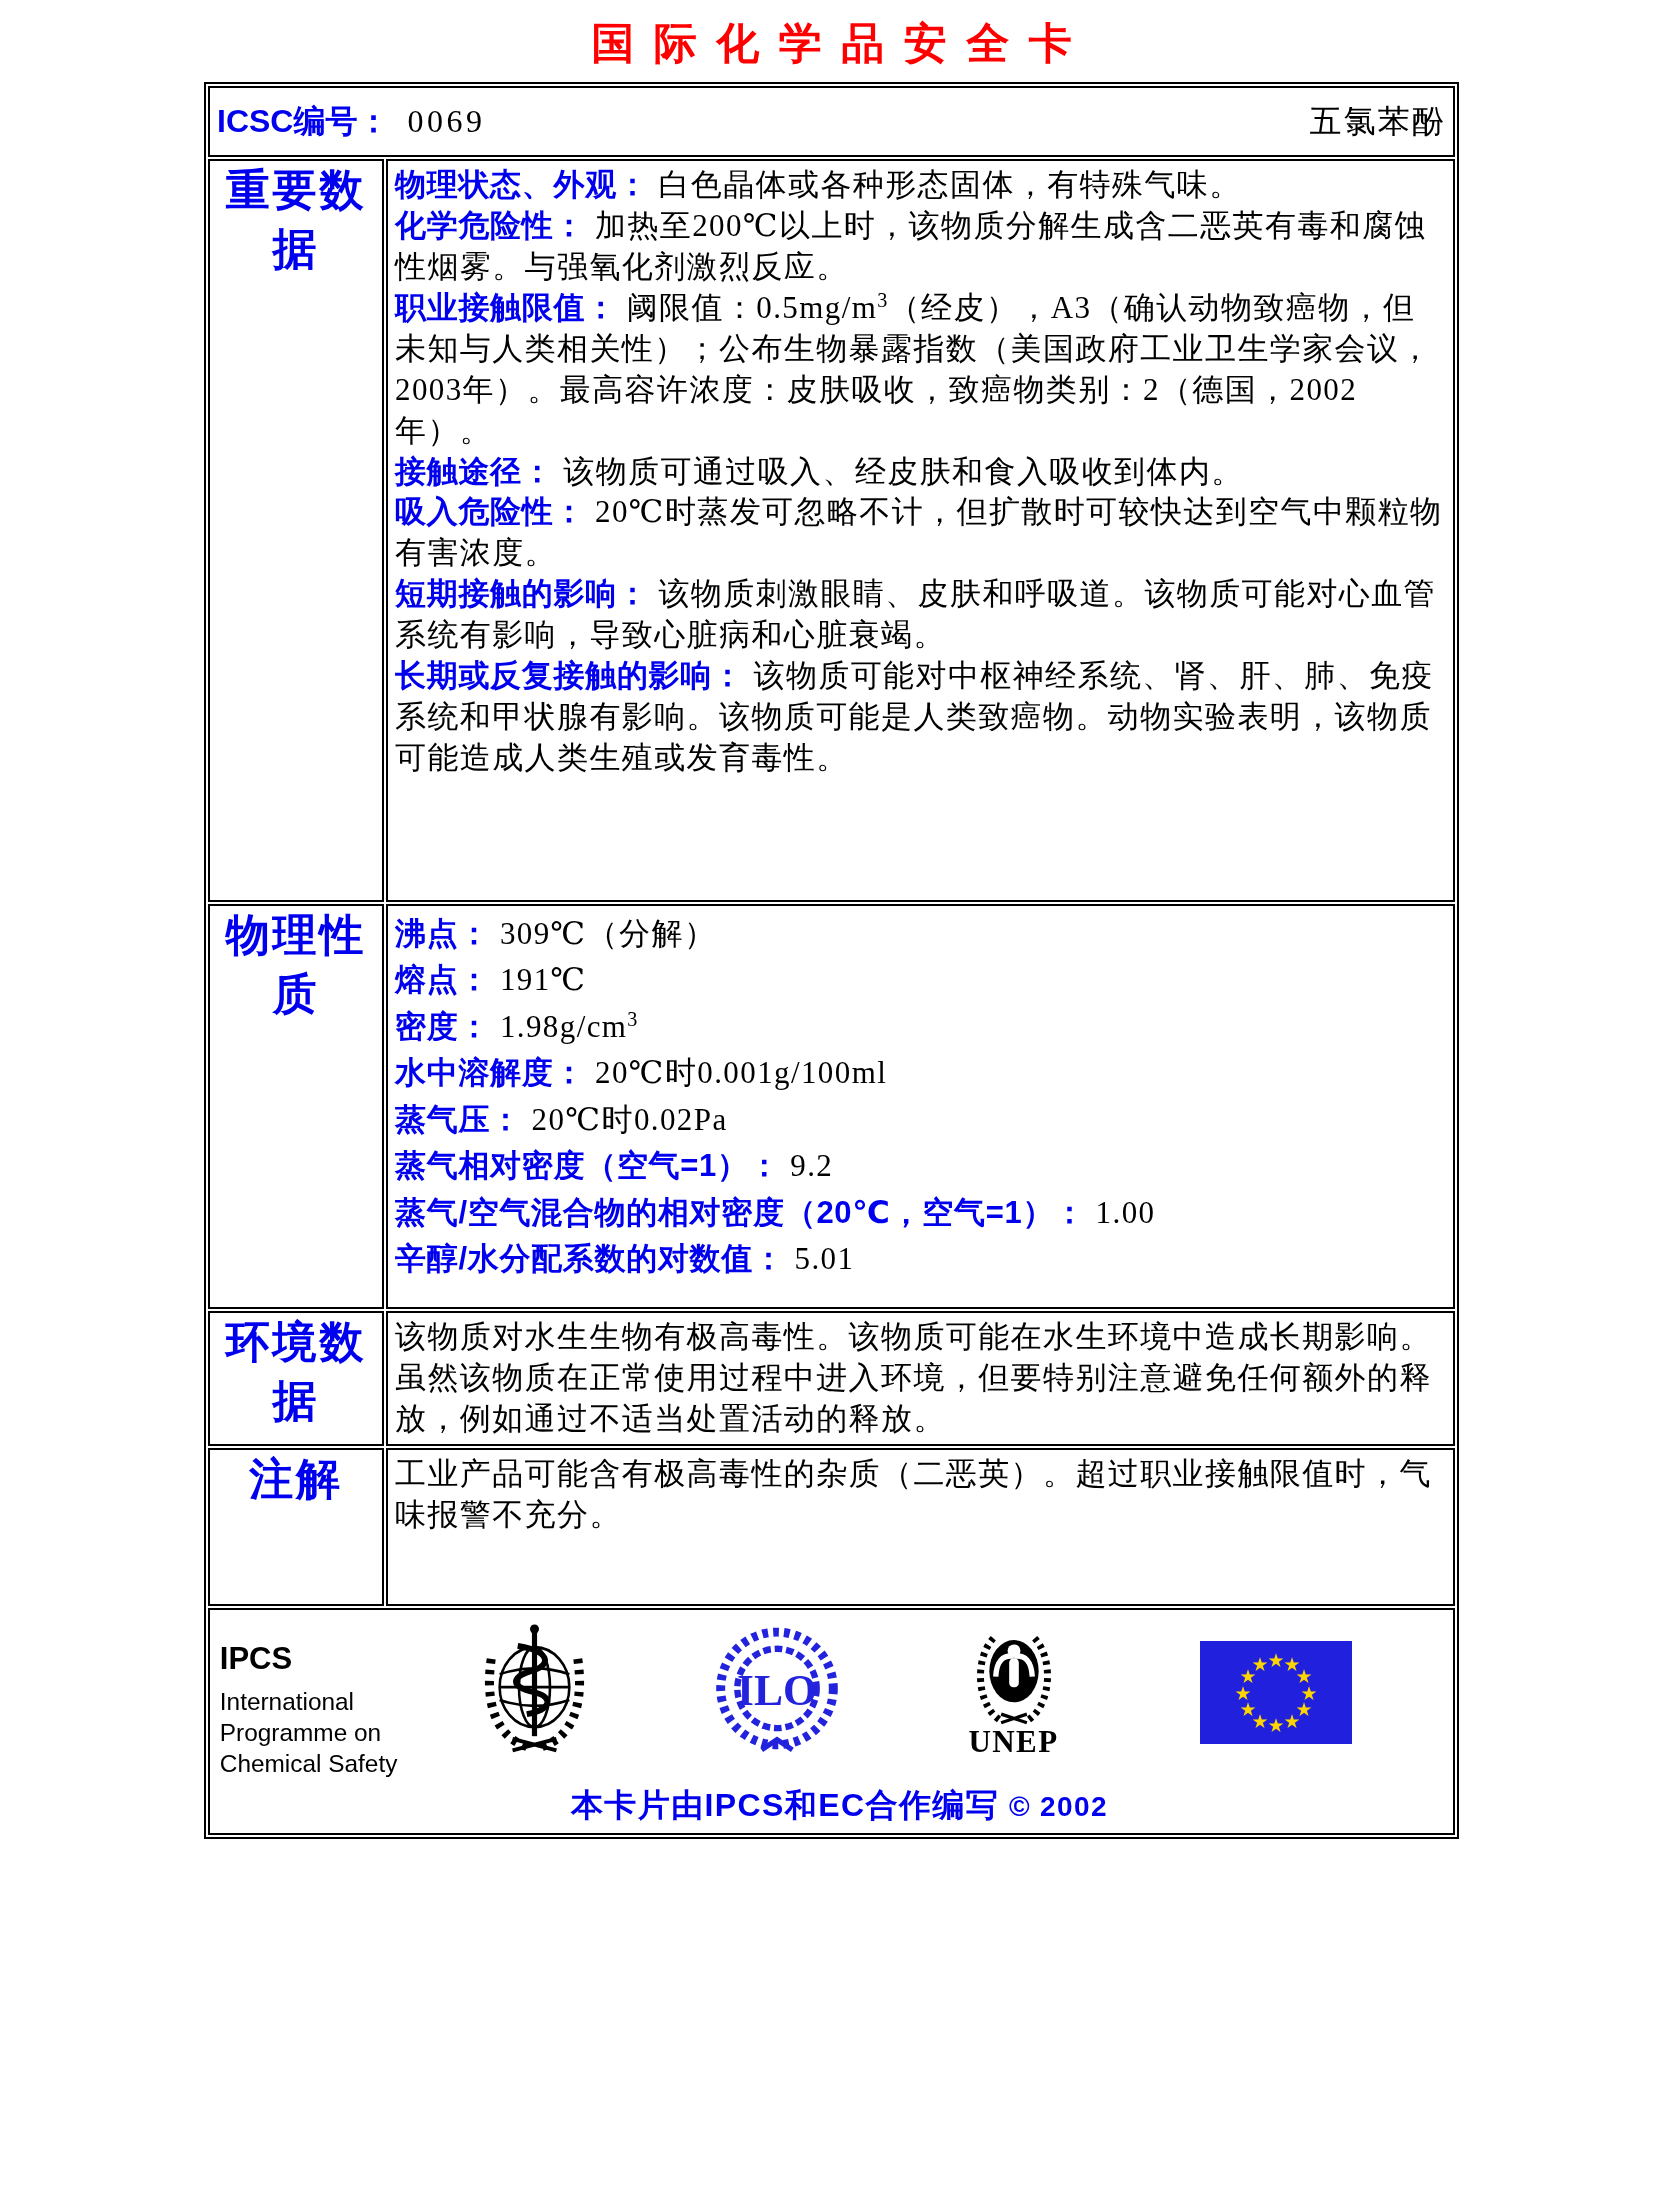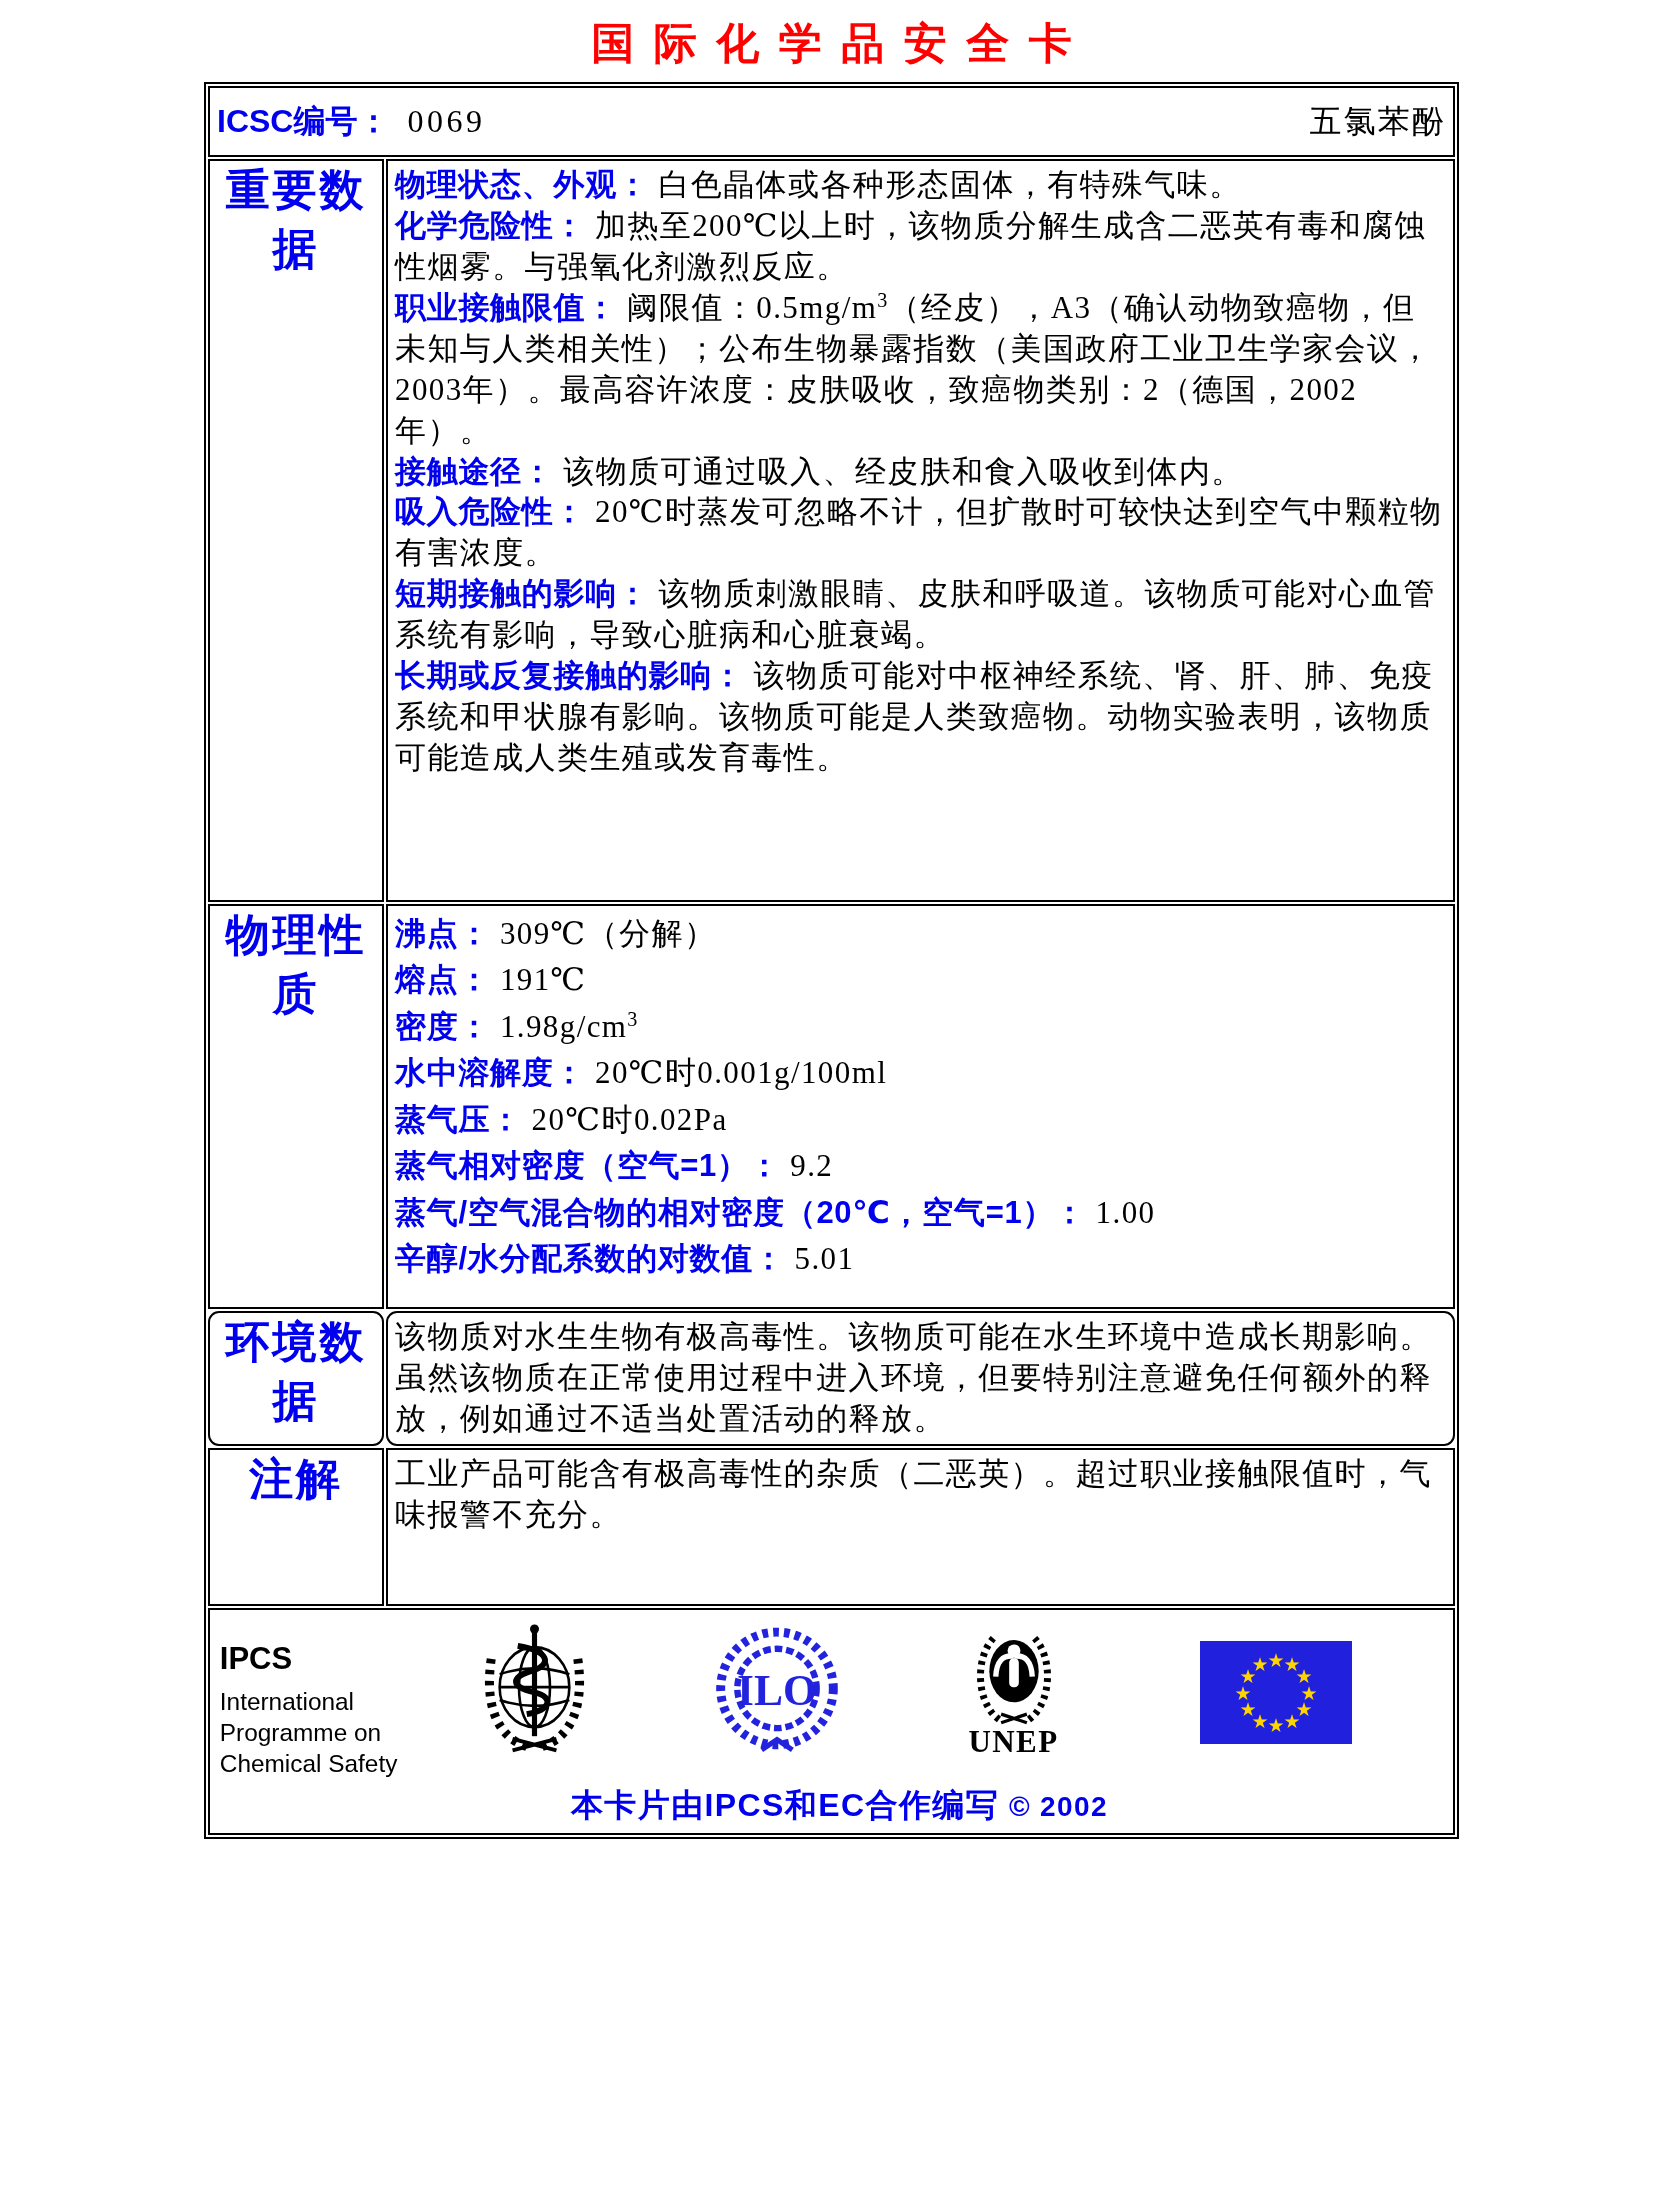--- a/index.html
+++ b/index.html
@@ -30,21 +30,21 @@
                font-size:44px;letter-spacing:2.8px;padding:0 2.8px;}
   td.sec-content{padding:4.2px 9.8px 4.2px 7px;font-size:31px;line-height:1.32;letter-spacing:1.4px;margin-left:24px;}
   .para{margin:0;}
   .plabel{color:#0000ee;font-family:"Liberation Sans","DejaVu Sans",sans-serif;
           font-weight:bold;margin-right:9.8px;letter-spacing:0.7px;}
   sup{font-size:65%;vertical-align:super;line-height:0;}
 
   tr.section-important-data td{height:731px;}
   tr.section-physical-properties td{height:392px;}
   tr.section-physical-properties .para{line-height:1.5;}
-  tr.section-environmental-data td{height:110px;border-radius:11px;}
+  tr.section-environmental-data td{height:110px;}
   tr.section-notes td{height:146px;}
   tr.section-additional-information td{height:40px;}
 
   
   tr.r-logos td{height:223px;padding:0;}
   .logos-wrap{position:relative;width:100%;height:100%;}
   .ipcs-block{position:absolute;left:9.8px;top:31px;
               font-family:"Liberation Sans","DejaVu Sans",sans-serif;color:#000;}
   .ipcs-acronym{font-weight:bold;font-size:31px;margin-bottom:8.4px;}
   .ipcs-line{font-size:24.4px;line-height:1.28;}

